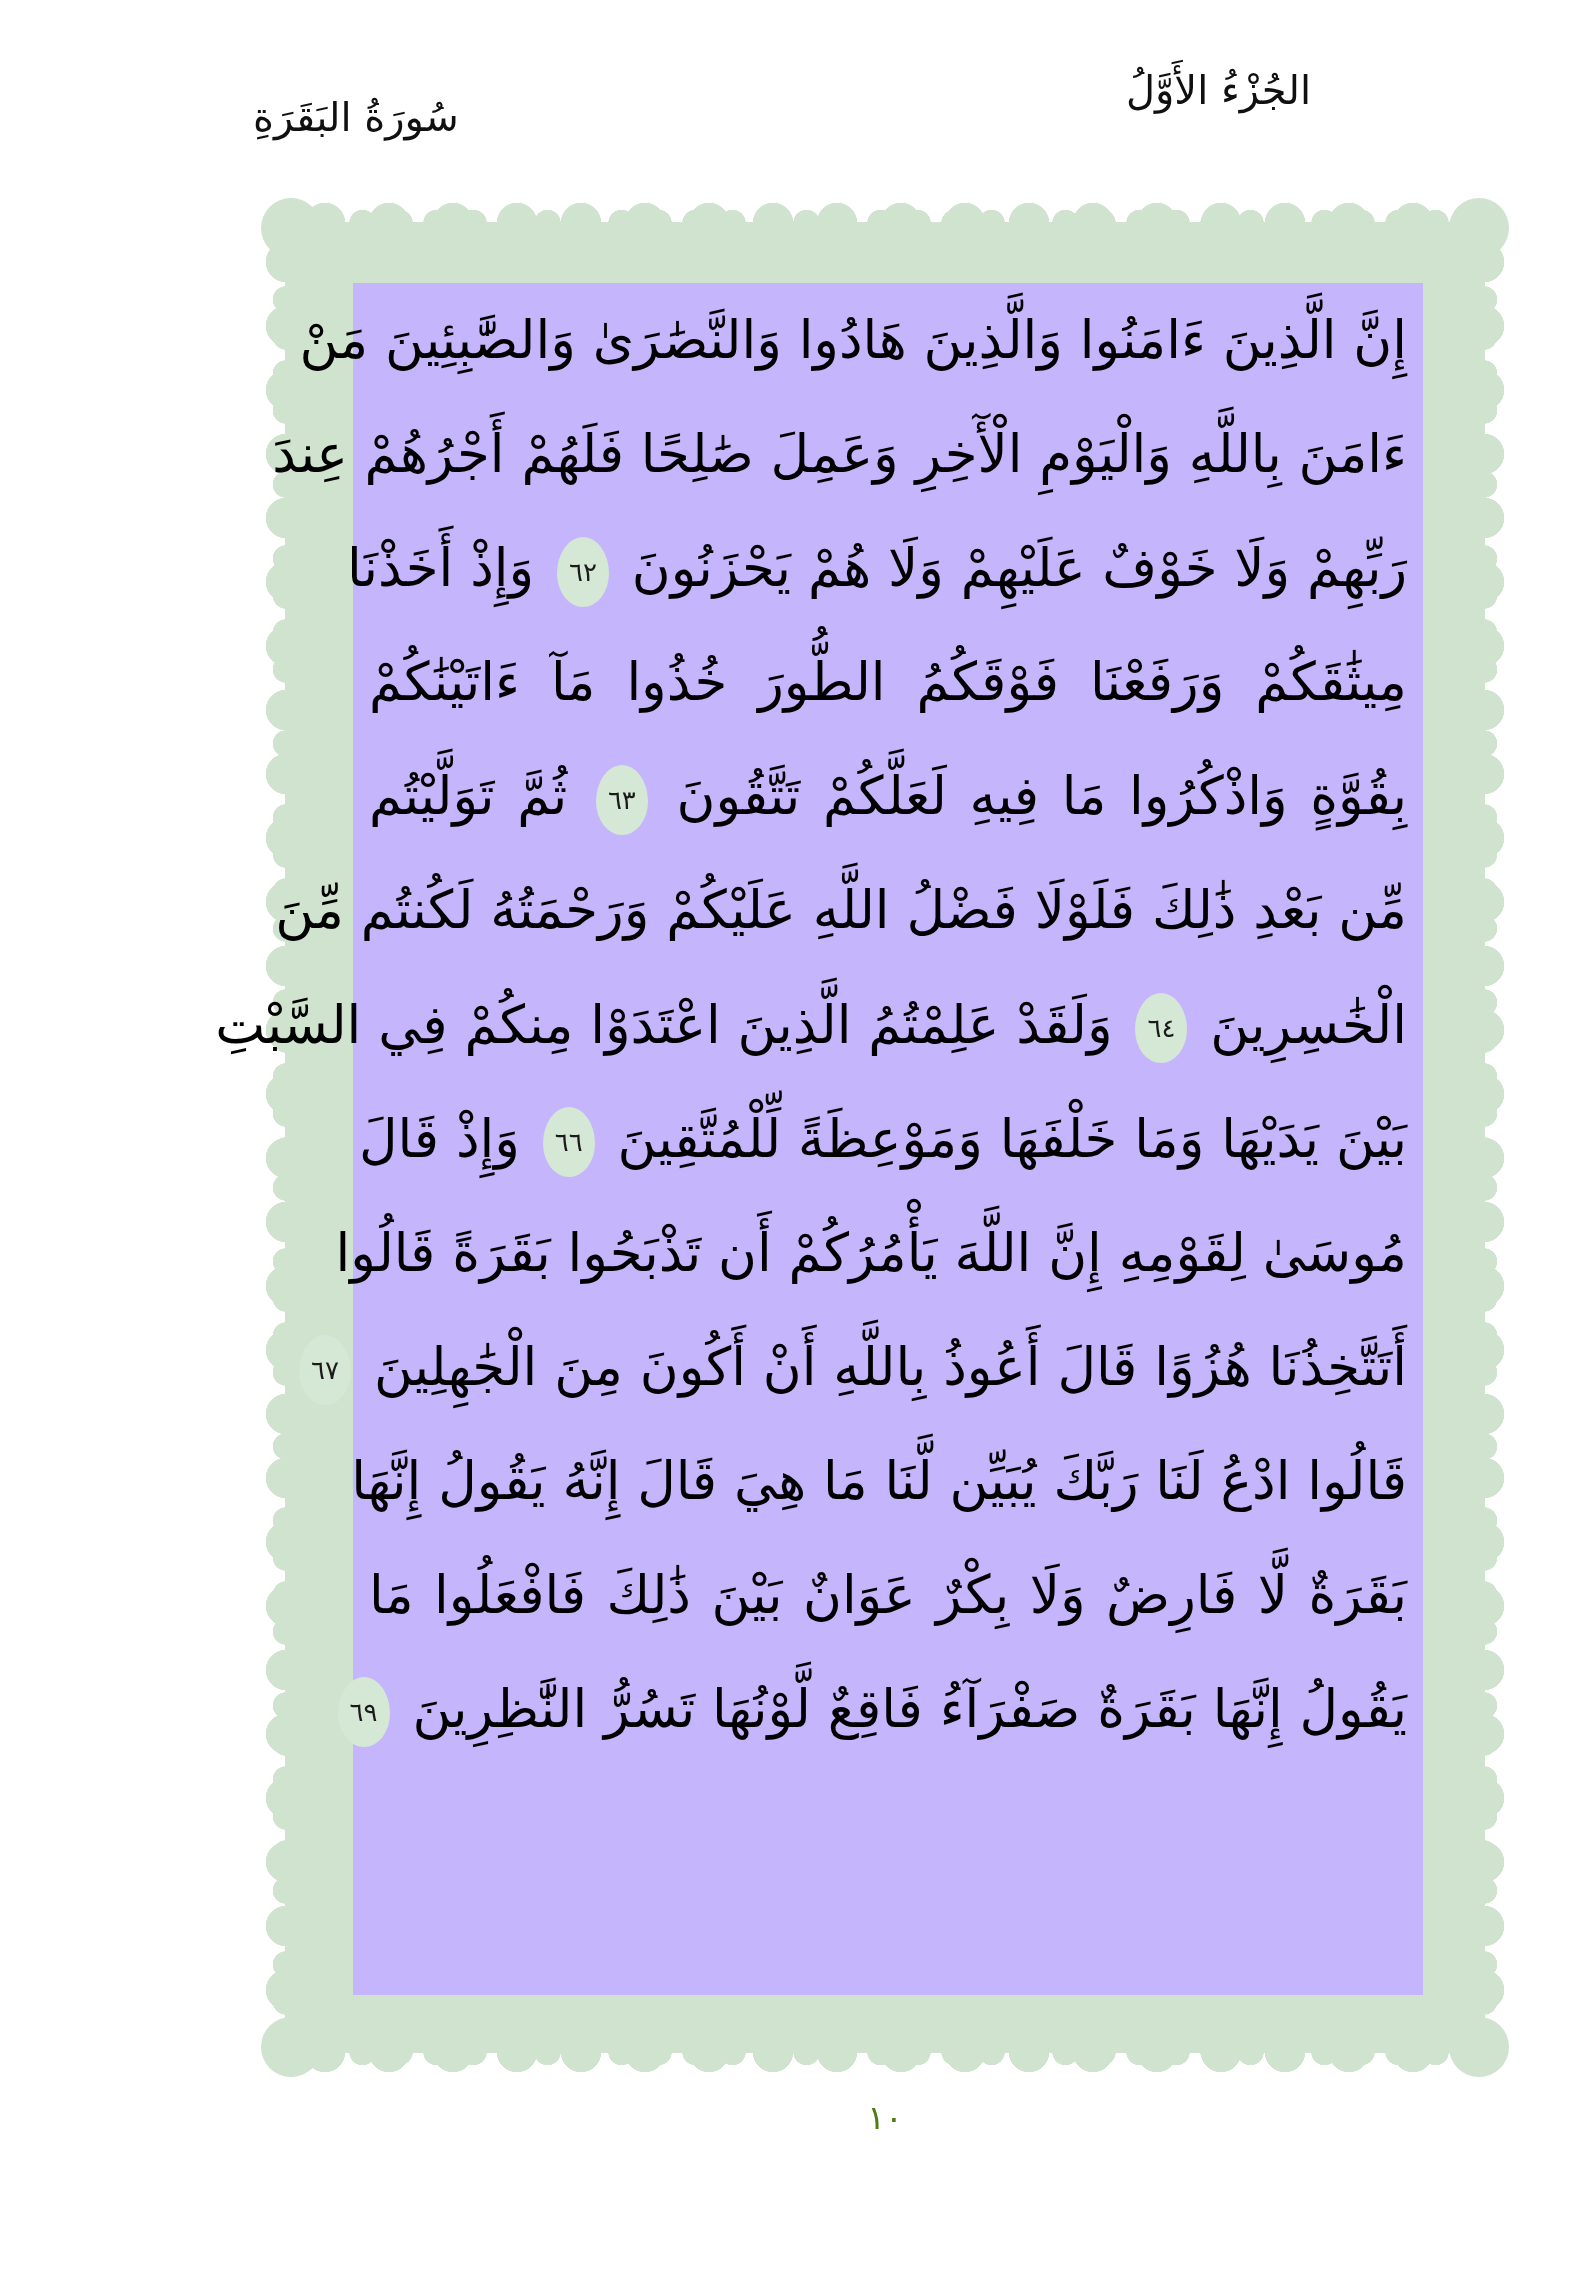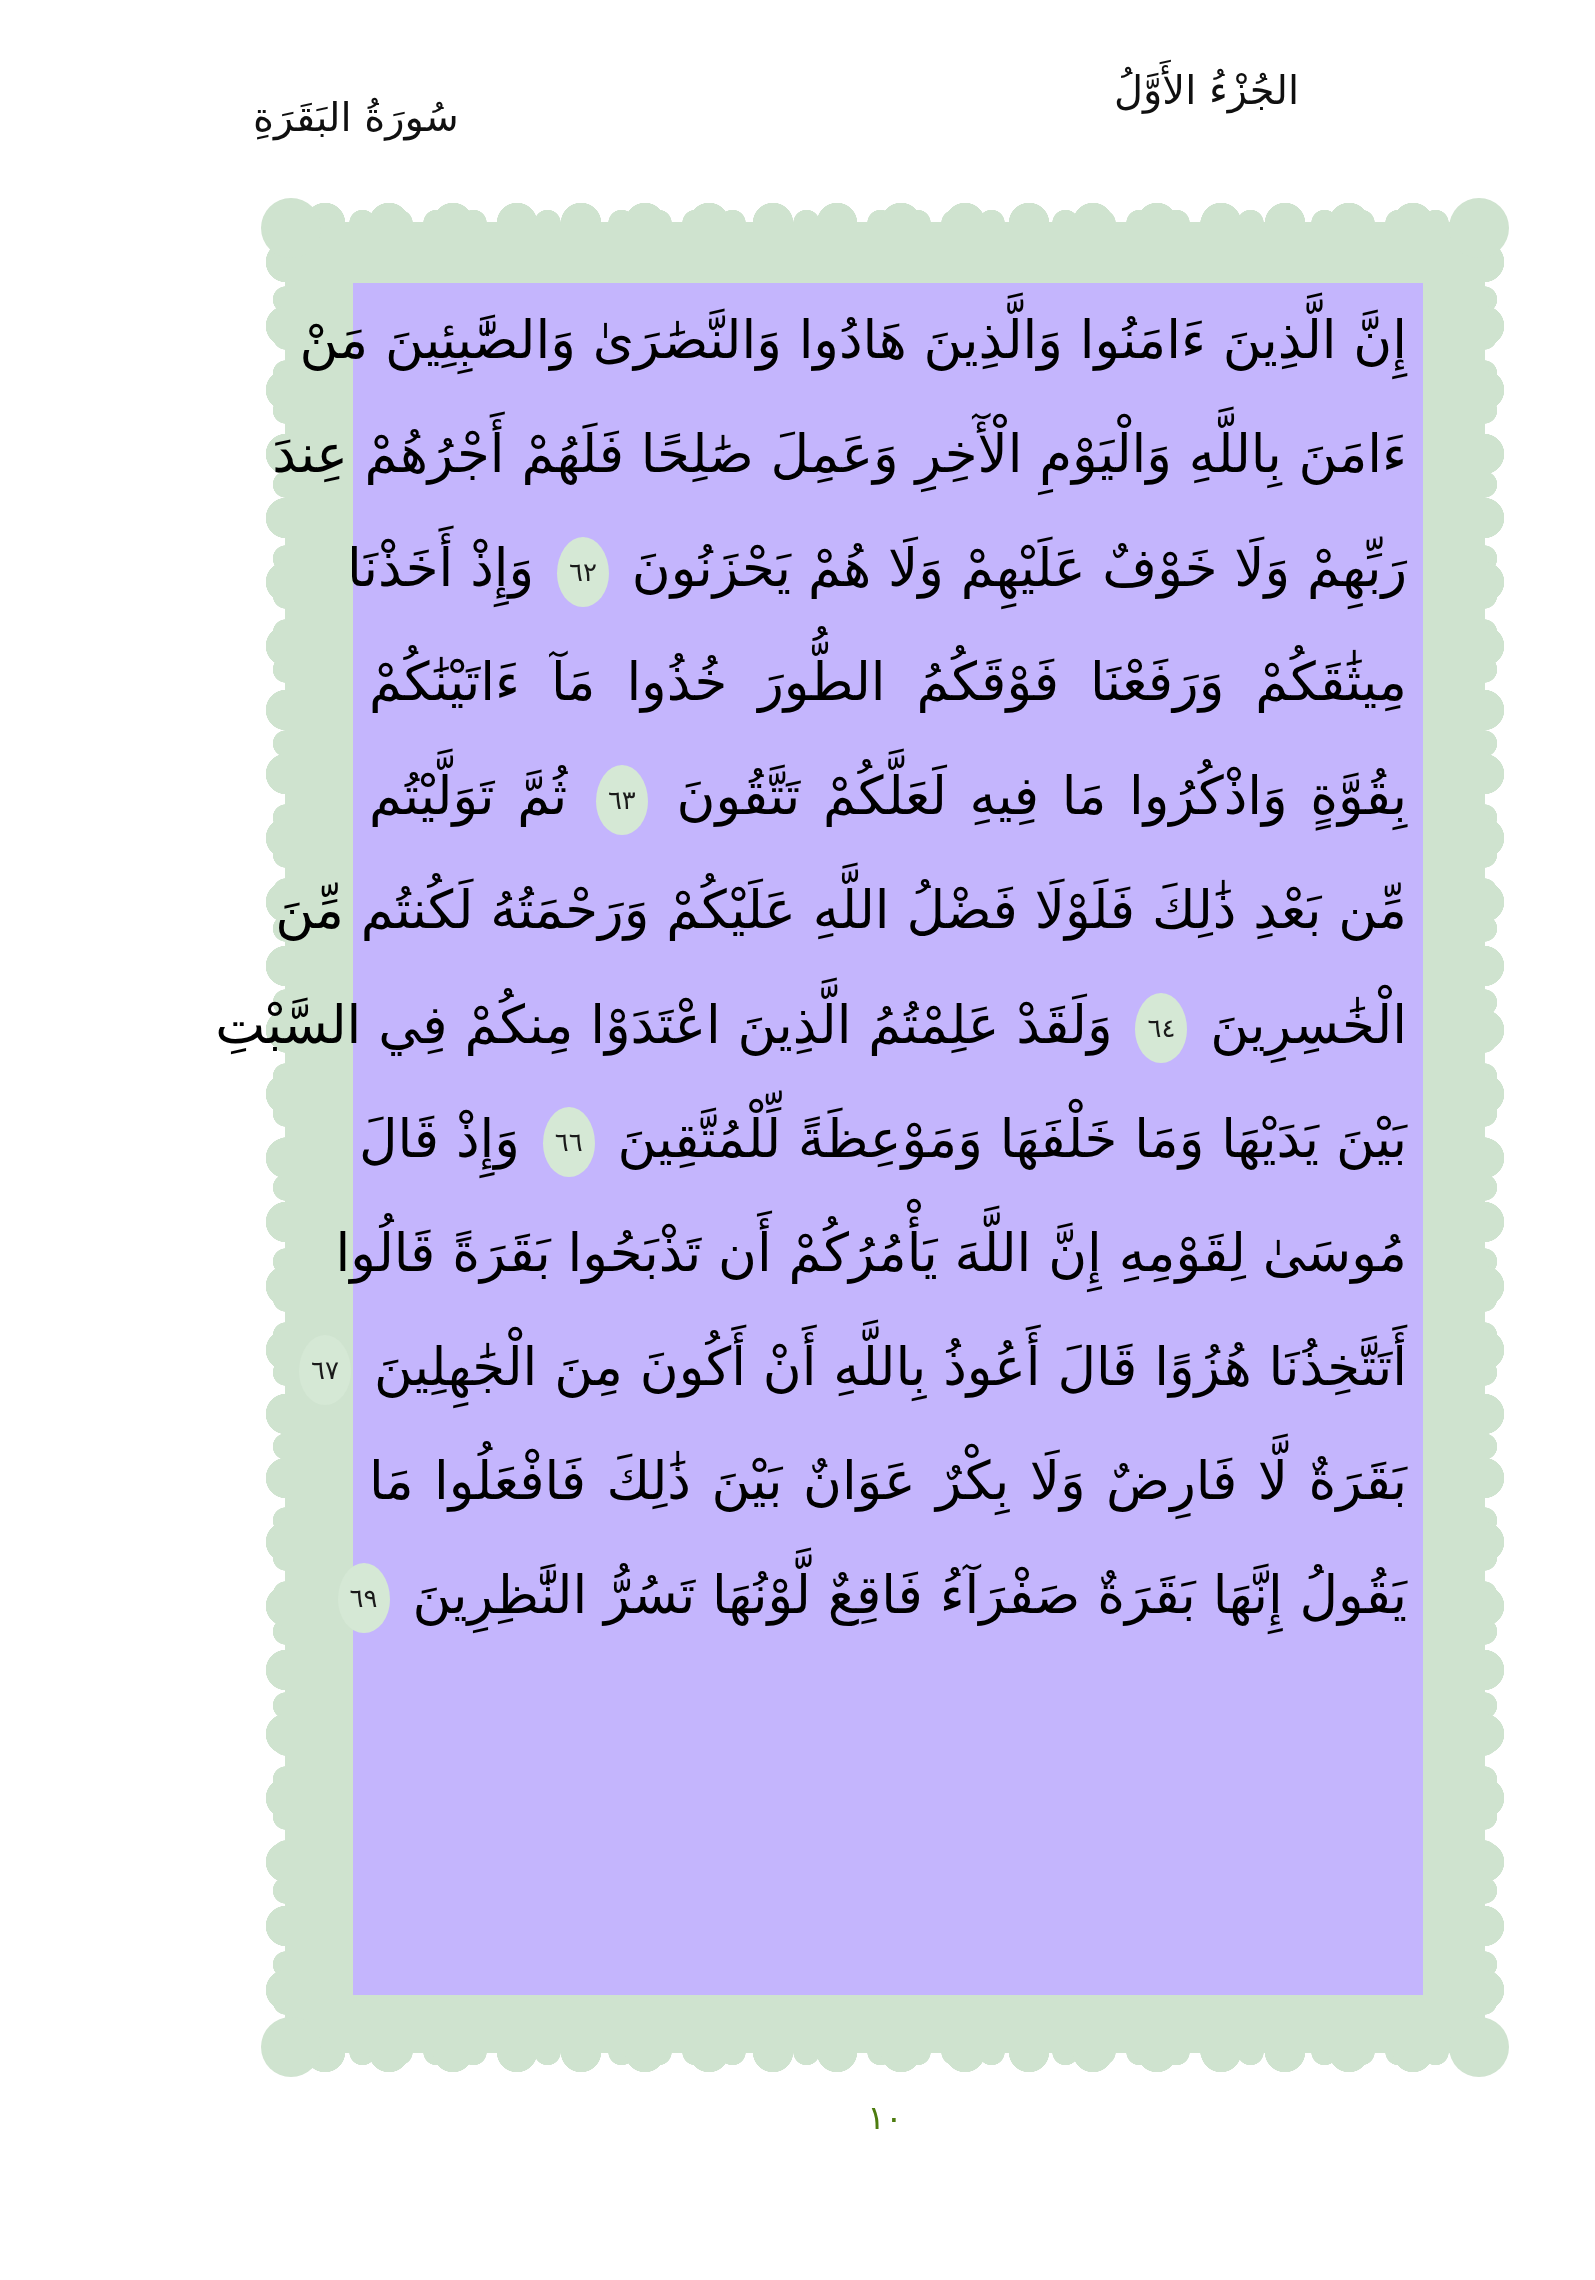--- a/index.html
+++ b/index.html
@@ -17,21 +17,21 @@
 
   
   .hdr{
     position:absolute;
     font-size:40px;
     line-height:1.1;
     color:#101010;
     white-space:nowrap;
   }
   .hdr-surah{ left:253px; top:95px; }
-  .hdr-juz  { right:296px; top:68px; }
+  .hdr-juz  { right:284px; top:68px; }
 
   
   .frame{
     position:absolute;
     left:285px; top:222px;
     width:1200px; height:1831px;
     background:var(--green);
   }
   .scallop{ position:absolute; background-repeat:repeat-x; }
   .sc-top{
@@ -149,20 +149,21 @@
           <div class="line"><span class="seg">إِنَّ الَّذِينَ ءَامَنُوا وَالَّذِينَ هَادُوا وَالنَّصَٰرَىٰ وَالصَّٰبِئِينَ مَنْ</span></div>
           <div class="line"><span class="seg">ءَامَنَ بِاللَّهِ وَالْيَوْمِ الْأٓخِرِ وَعَمِلَ صَٰلِحًا فَلَهُمْ أَجْرُهُمْ عِندَ</span></div>
           <div class="line"><span class="seg">رَبِّهِمْ وَلَا خَوْفٌ عَلَيْهِمْ وَلَا هُمْ يَحْزَنُونَ</span> <span class="verse-marker">٦٢</span> <span class="seg">وَإِذْ أَخَذْنَا</span></div>
           <div class="line"><span class="seg">مِيثَٰقَكُمْ وَرَفَعْنَا فَوْقَكُمُ الطُّورَ خُذُوا مَآ ءَاتَيْنَٰكُمْ</span></div>
           <div class="line"><span class="seg">بِقُوَّةٍ وَاذْكُرُوا مَا فِيهِ لَعَلَّكُمْ تَتَّقُونَ</span> <span class="verse-marker">٦٣</span> <span class="seg">ثُمَّ تَوَلَّيْتُم</span></div>
           <div class="line"><span class="seg">مِّن بَعْدِ ذَٰلِكَ فَلَوْلَا فَضْلُ اللَّهِ عَلَيْكُمْ وَرَحْمَتُهُ لَكُنتُم مِّنَ</span></div>
           <div class="line"><span class="seg">الْخَٰسِرِينَ</span> <span class="verse-marker">٦٤</span> <span class="seg">وَلَقَدْ عَلِمْتُمُ الَّذِينَ اعْتَدَوْا مِنكُمْ فِي السَّبْتِ</span></div>
           <div class="line"><span class="seg">بَيْنَ يَدَيْهَا وَمَا خَلْفَهَا وَمَوْعِظَةً لِّلْمُتَّقِينَ</span> <span class="verse-marker">٦٦</span> <span class="seg">وَإِذْ قَالَ</span></div>
           <div class="line"><span class="seg">مُوسَىٰ لِقَوْمِهِ إِنَّ اللَّهَ يَأْمُرُكُمْ أَن تَذْبَحُوا بَقَرَةً قَالُوا</span></div>
           <div class="line"><span class="seg">أَتَتَّخِذُنَا هُزُوًا قَالَ أَعُوذُ بِاللَّهِ أَنْ أَكُونَ مِنَ الْجَٰهِلِينَ</span> <span class="verse-marker">٦٧</span></div>
+          <div class="line"><span class="seg">قَالُوا ادْعُ لَنَا رَبَّكَ يُبَيِّن لَّنَا مَا هِيَ قَالَ إِنَّهُ يَقُولُ إِنَّهَا</span></div>
           <div class="line"><span class="seg">بَقَرَةٌ لَّا فَارِضٌ وَلَا بِكْرٌ عَوَانٌ بَيْنَ ذَٰلِكَ فَافْعَلُوا مَا</span></div>
           <div class="line"><span class="seg">يَقُولُ إِنَّهَا بَقَرَةٌ صَفْرَآءُ فَاقِعٌ لَّوْنُهَا تَسُرُّ النَّٰظِرِينَ</span> <span class="verse-marker">٦٩</span></div>
         </div>
     </div>
   </div>
 
   <div class="pagenum">١٠</div>
 
 </div>
 

